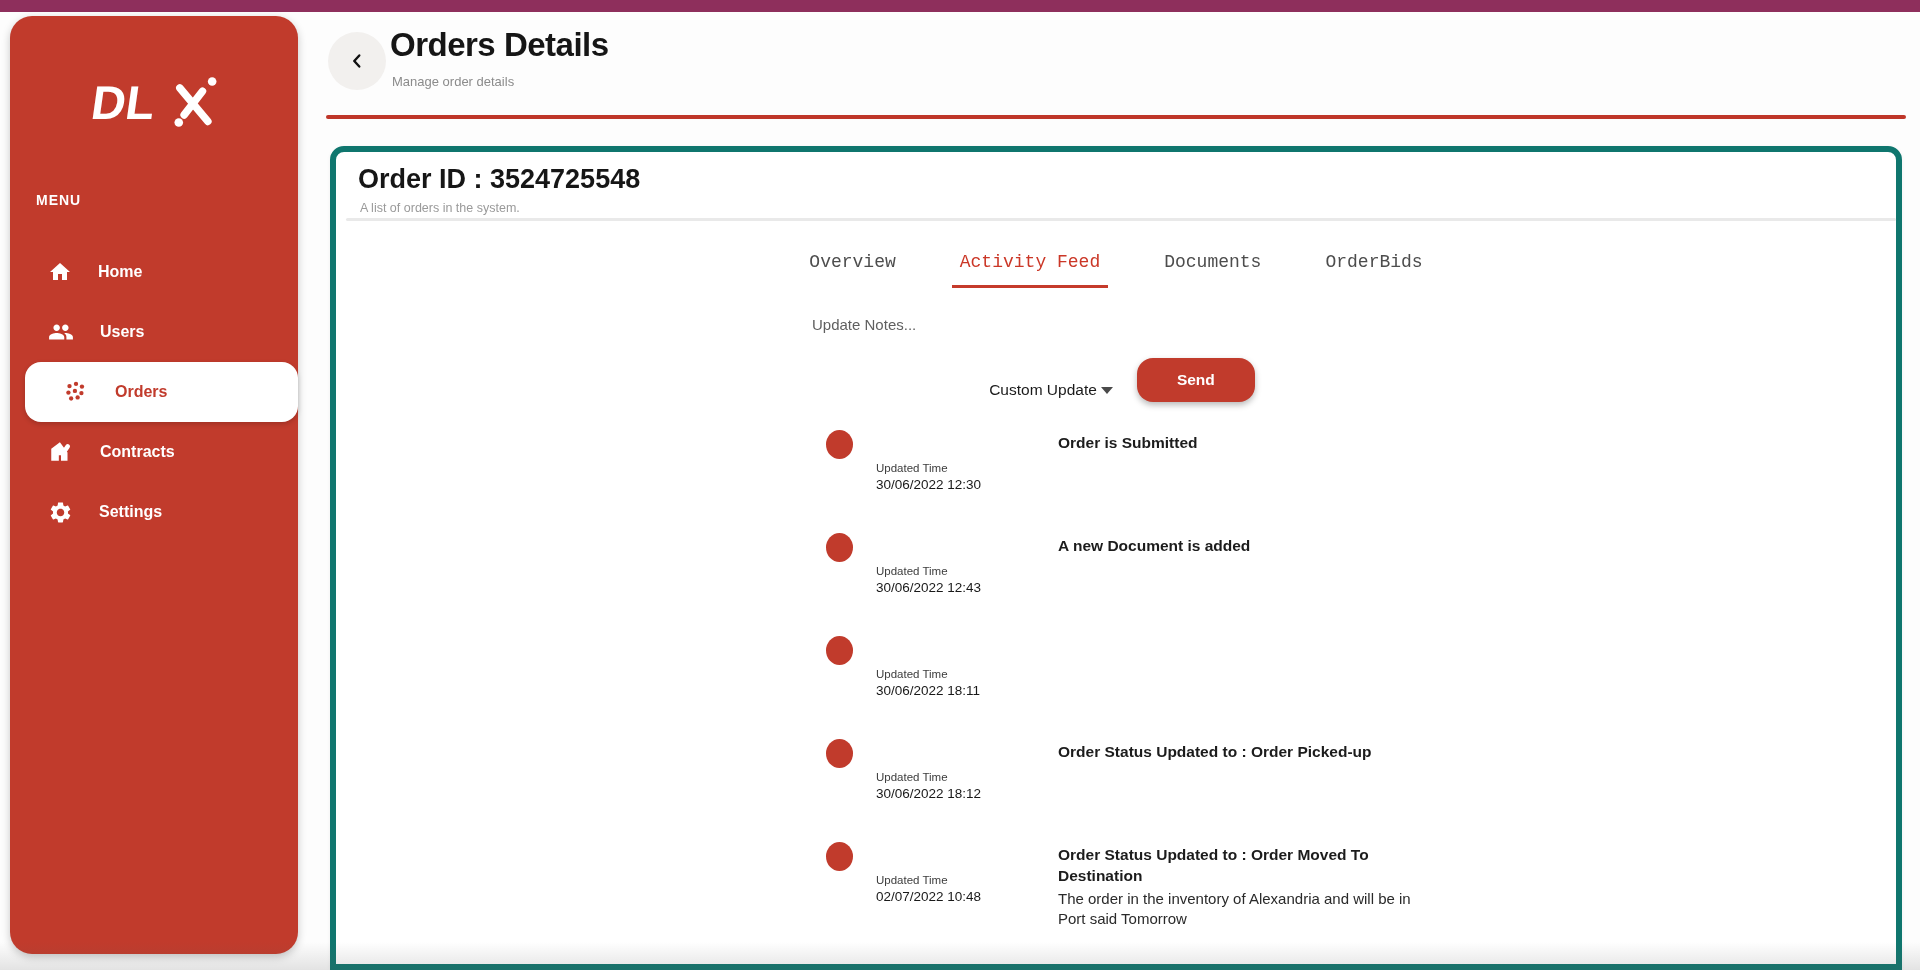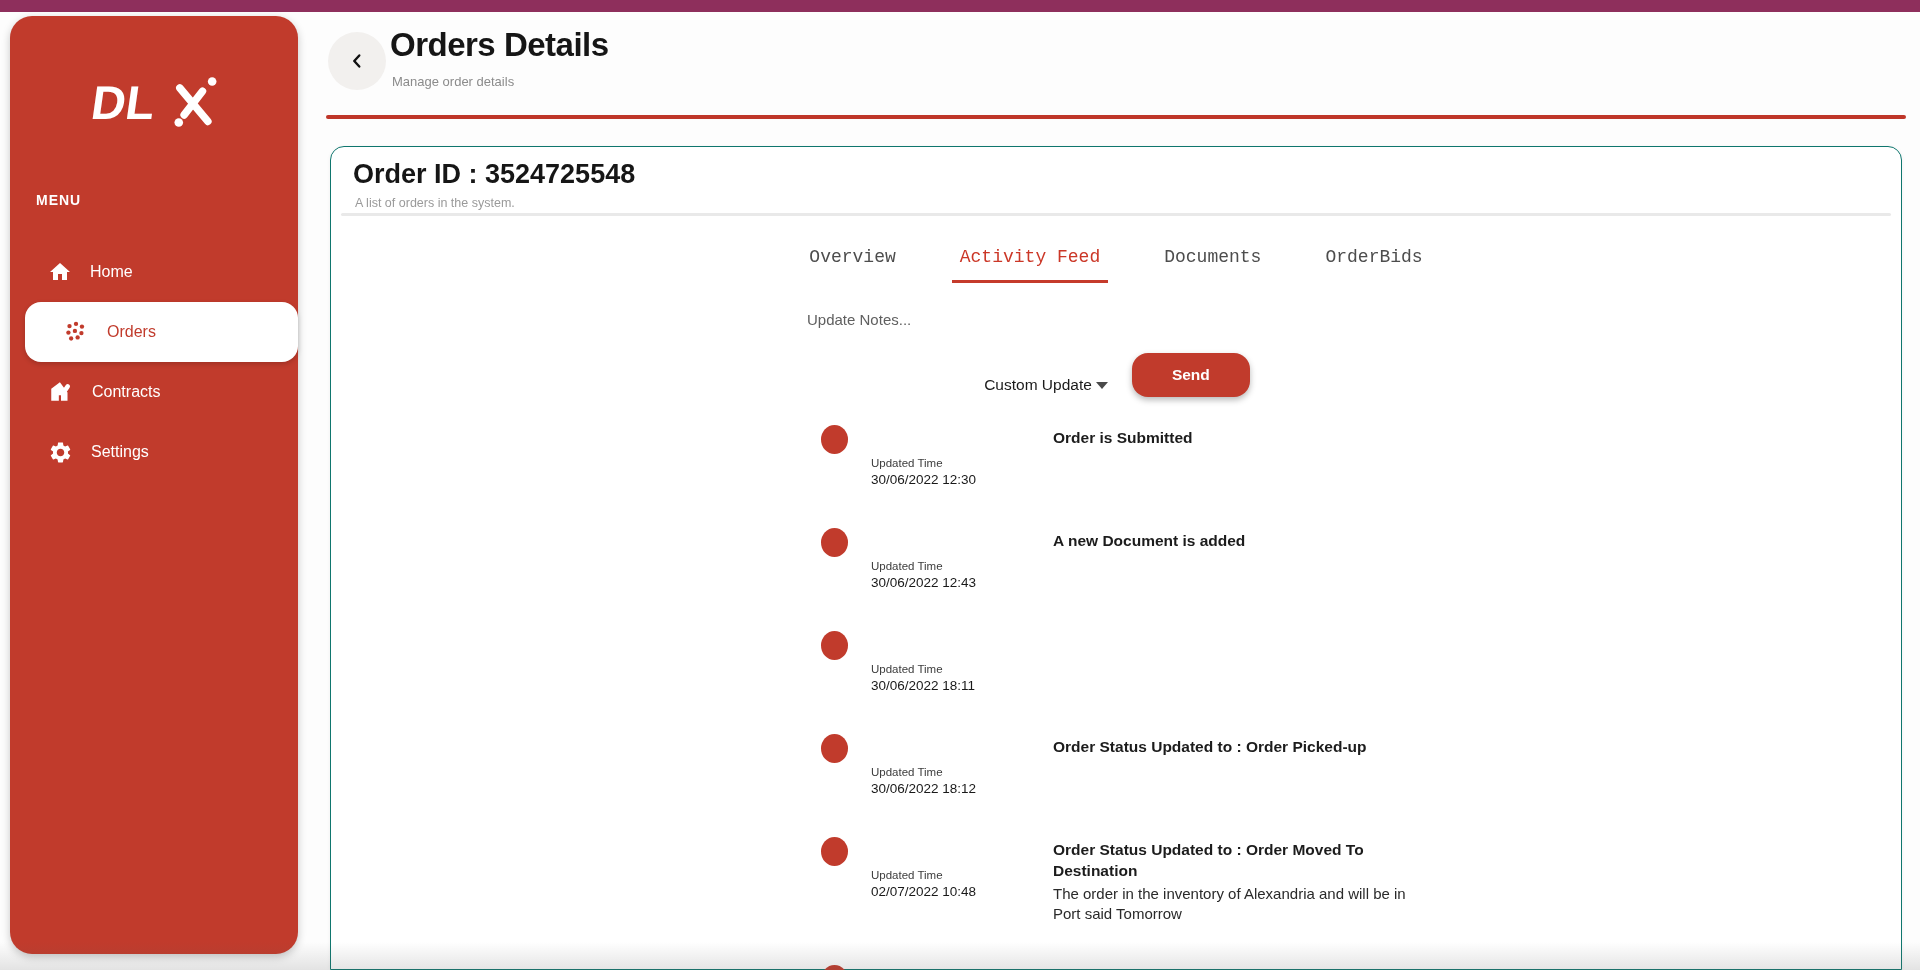--- a/index.html
+++ b/index.html
@@ -9,38 +9,38 @@
   
   .topbar { position:absolute; left:0; top:0; width:1920px; height:12px; background:#8e2f5c; }
 
   
   .sidebar { position:absolute; left:10px; top:16px; width:288px; height:938px;
              background:#c13b2c; border-radius:22px; box-shadow:0 3px 8px rgba(0,0,0,.22); }
   .logo { position:absolute; left:0; top:58px; width:288px; text-align:center; }
   .menu-label { position:absolute; left:26px; top:176px; color:#fff; font-size:14px;
                 font-weight:700; letter-spacing:1px; }
   .nav { position:absolute; left:0; top:226px; width:288px; }
-  .nav-item { height:60px; display:flex; align-items:center; padding-left:38px; gap:18px;
-              color:#fff; font-size:16px; font-weight:400; cursor:pointer; position:relative;text-align:center; }
+  .nav-item { height:60px; display:flex; align-items:center; padding-left:38px; gap:26px;
+              color:#fff; font-size:16px; font-weight:700; cursor:pointer; position:relative;text-align:center; }
   .nav-item.active { background:#fff; margin-left:15px; padding-left:38px;
                      border-radius:16px; color:#c13b2c; box-shadow:0 2px 5px rgba(0,0,0,.18); }
   .nav-item svg { flex:0 0 auto; }
 
   
   .back-btn { position:absolute; left:328px; top:32px; width:58px; height:58px; border-radius:50%;
               background:#f2f0ee; display:flex; align-items:center; justify-content:center; cursor:pointer; }
   .page-title { position:absolute; left:390px; top:26px; font-size:33px; font-weight:800;
                 color:#161616; letter-spacing:-.5px; }
   .page-subtitle { position:absolute; left:392px; top:74px; font-size:13px; color:#8b8b8b; }
   .header-rule { position:absolute; left:326px; top:115px; width:1580px; height:4px;
                  background:#bf3629; border-radius:2px; }
 
   
   .card { position:absolute; left:330px; top:146px; width:1572px; height:824px; background:#fff;
-          border:1px solid #0f766e; border-radius:14px 14px 0 0;
+          border:6px solid #0f766e; border-radius:14px 14px 0 0;
           box-shadow:0 1px 4px rgba(0,0,0,.05); }
   .card-title { position:absolute; left:22px; top:12px; font-size:27px; font-weight:800; color:#161616; }
   .card-subtitle { position:absolute; left:24px; top:49px; font-size:12.5px; color:#9a9a9a; }
   .card-divider { position:absolute; left:10px; top:66px; width:1550px; height:3px;
                   background:#e9e9e9; border-radius:2px; }
 
   
   .tabs { position:absolute; left:0; top:100px; width:100%; display:flex; justify-content:center;
           gap:48px; font-size:18px; color:#4d4d4d;font-family:Liberation Mono, monospace; }
   .tab { padding:0 8px 13px; cursor:pointer; }
@@ -102,20 +102,26 @@
 
   <div class="nav">
 
     <div class="nav-item">
       <svg width="24" height="24" viewBox="0 0 24 24">
         <path fill="#ffffff" d="M10 20v-6h4v6h5v-8h3L12 3 2 12h3v8z"></path>
       </svg>
       <span>Home</span>
     </div>
 
+    <div class="nav-item">
+      <svg width="26" height="26" viewBox="0 0 24 24">
+        <path fill="#ffffff" d="M16 11c1.66 0 2.99-1.34 2.99-3S17.66 5 16 5c-1.66 0-3 1.34-3 3s1.34 3 3 3zm-8 0c1.66 0 2.99-1.34 2.99-3S9.66 5 8 5C6.34 5 5 6.34 5 8s1.34 3 3 3zm0 2c-2.33 0-7 1.17-7 3.5V19h14v-2.5c0-2.33-4.67-3.5-7-3.5zm8 0c-.29 0-.62.02-.97.05 1.16.84 1.97 1.97 1.97 3.45V19h6v-2.5c0-2.33-4.67-3.5-7-3.5z"></path>
+      </svg>
+      <span>Users</span>
+    </div>
 
     <div class="nav-item active">
       <svg width="26" height="26" viewBox="0 0 24 24">
         <g fill="#c13b2c">
           <circle cx="6" cy="6.5" r="2"></circle>
             <circle cx="12" cy="4.5" r="2"></circle>
             <circle cx="17.5" cy="7" r="2"></circle>
           <circle cx="5" cy="12.5" r="2"></circle>
             <circle cx="11" cy="11" r="2"></circle>
             <circle cx="17" cy="13" r="2"></circle>

